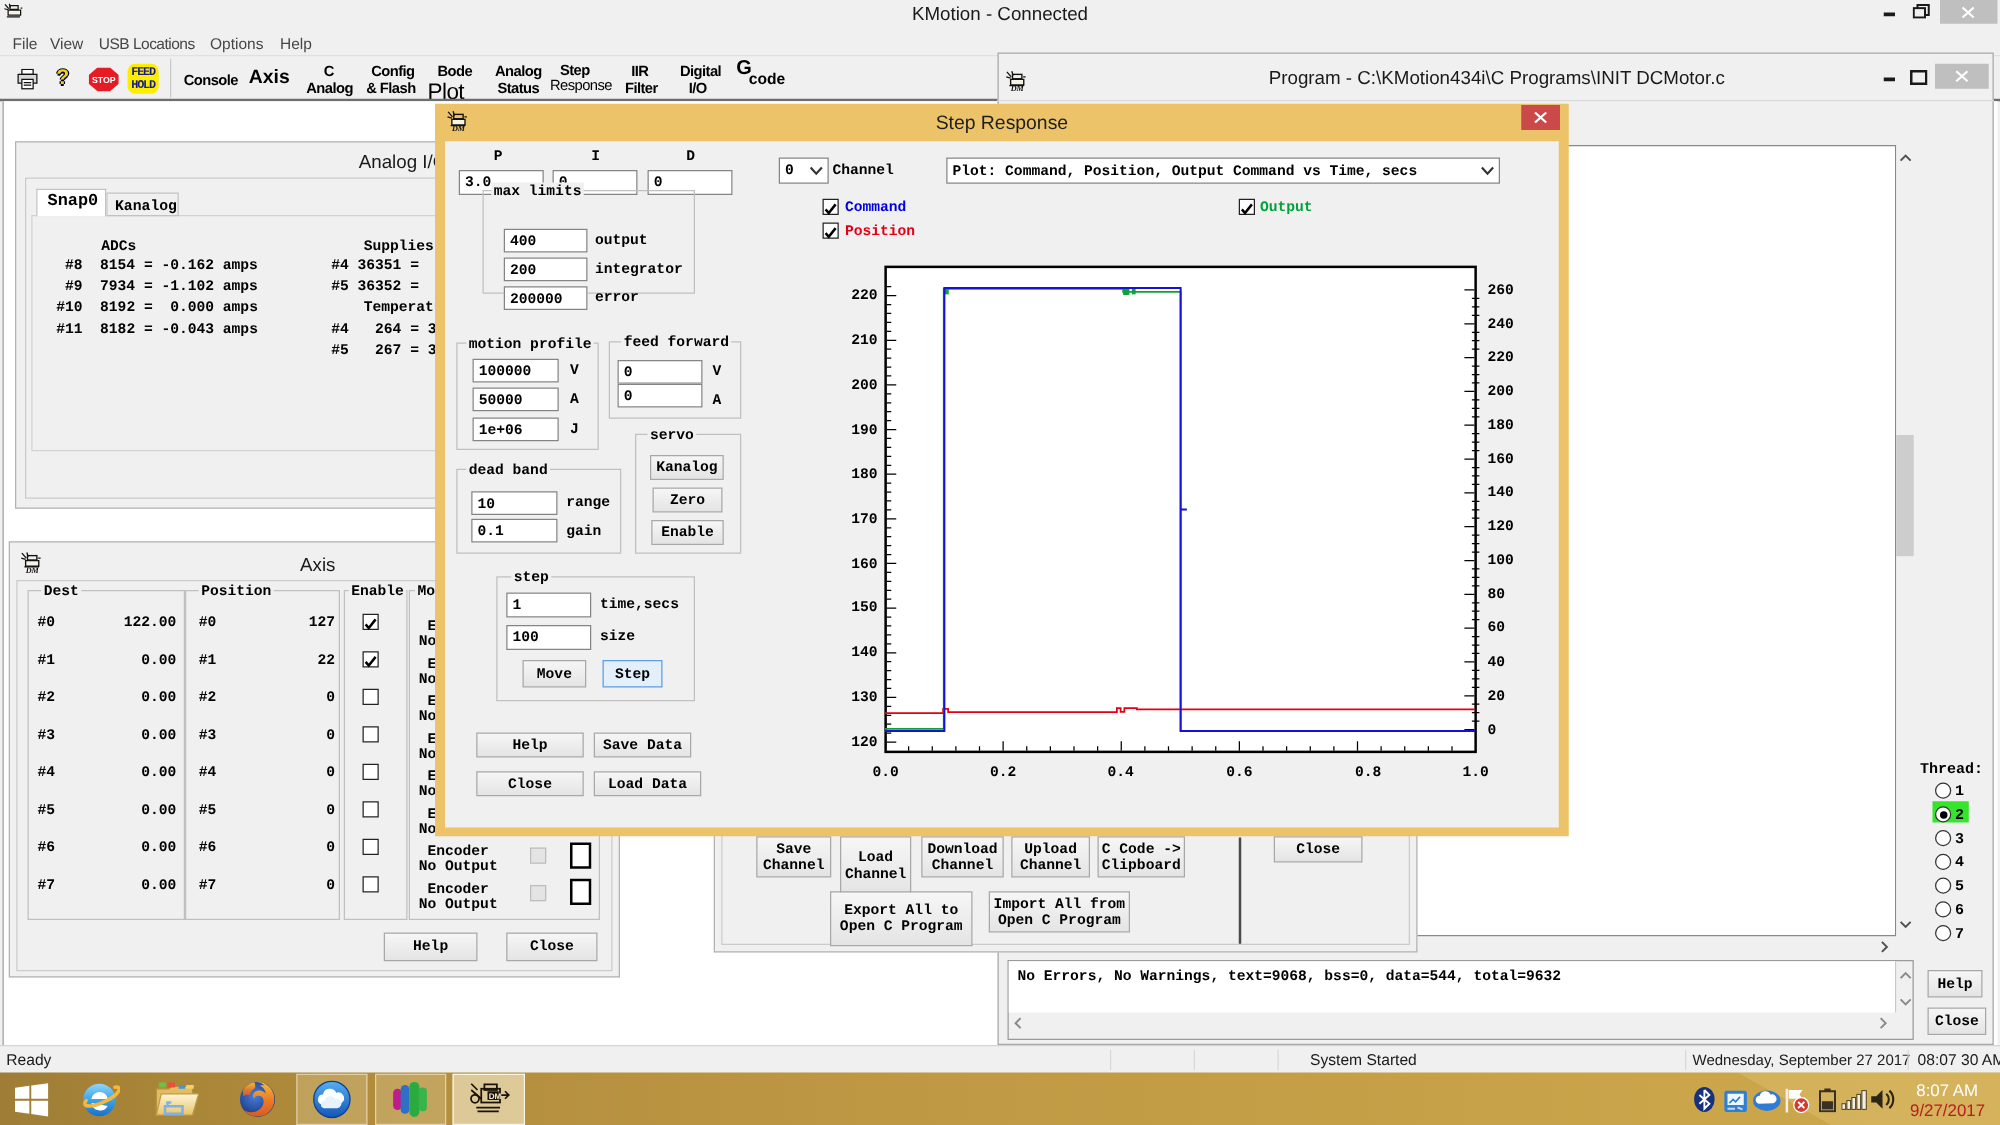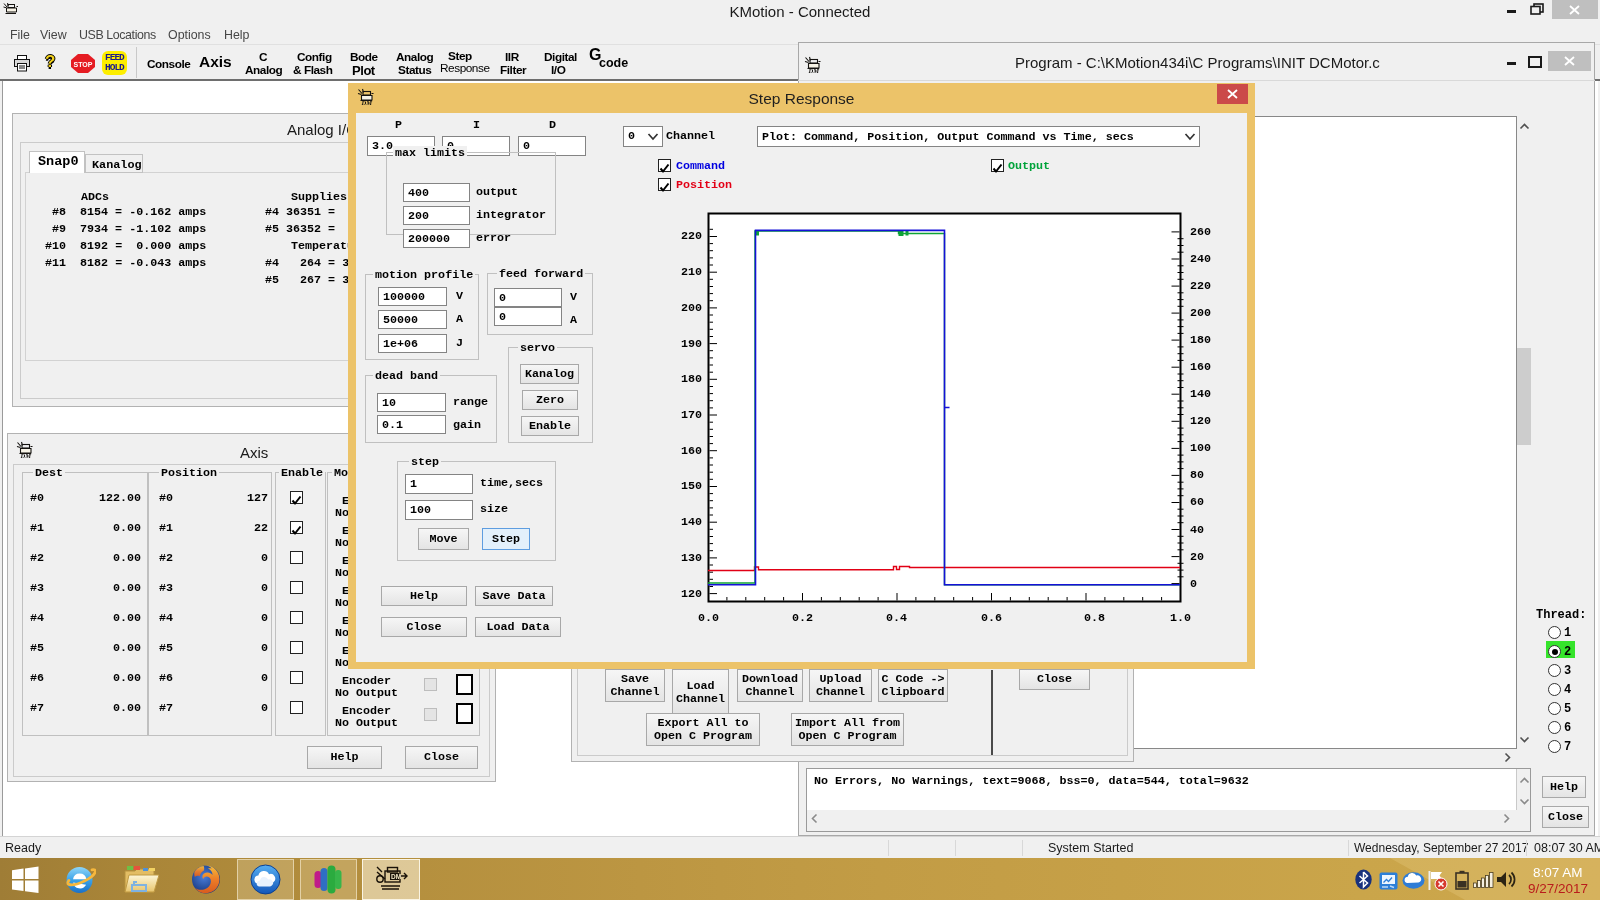--- a/index.html
+++ b/index.html
@@ -62,21 +62,21 @@
   </svg>
 <div class="abs" style="left:102px;top:51px;width:25px;height:24px;background:#fdee00;border-radius:6px"></div>
 <div class="mono" style="left:105px;top:53px;font-size:9.5px;line-height:10px;color:#1a1a8c;letter-spacing:-1px">FEED<br>HOLD</div>
 <div class="sans" style="left:147px;top:57px;font-size:11.8px;letter-spacing:-0.45px;font-weight:bold;color:#000">Console</div>
 <div class="sans" style="left:199px;top:53px;font-size:15.5px;font-weight:bold;color:#000">Axis</div>
 <div class="sans" style="left:259px;top:50px;font-size:11.8px;letter-spacing:-0.45px;font-weight:bold;color:#000">C</div>
 <div class="sans" style="left:245px;top:63px;font-size:11.8px;letter-spacing:-0.45px;font-weight:bold;color:#000">Analog</div>
 <div class="sans" style="left:297px;top:50px;font-size:11.8px;letter-spacing:-0.45px;font-weight:bold;color:#000">Config</div>
 <div class="sans" style="left:293px;top:63px;font-size:11.8px;letter-spacing:-0.45px;font-weight:bold;color:#000">&amp; Flash</div>
 <div class="sans" style="left:350px;top:50px;font-size:11.8px;letter-spacing:-0.45px;font-weight:bold;color:#000">Bode</div>
-<div class="sans" style="left:352px;top:63px;font-size:13px;letter-spacing:-0.45px;font-weight:bold;color:#000">Plot</div>
+<div class="sans" style="left:342px;top:63px;font-size:18px;letter-spacing:-0.45px;font-weight:normal;color:#000">Plot</div>
 <div class="sans" style="left:396px;top:50px;font-size:11.8px;letter-spacing:-0.45px;font-weight:bold;color:#000">Analog</div>
 <div class="sans" style="left:398px;top:63px;font-size:11.8px;letter-spacing:-0.45px;font-weight:bold;color:#000">Status</div>
 <div class="sans" style="left:448px;top:49px;font-size:11.8px;letter-spacing:-0.45px;font-weight:bold;color:#000">Step</div>
 <div class="sans" style="left:440px;top:61px;font-size:11.8px;letter-spacing:-0.45px;color:#000">Response</div>
 <div class="sans" style="left:505px;top:50px;font-size:11.8px;letter-spacing:-0.45px;font-weight:bold;color:#000">IIR</div>
 <div class="sans" style="left:500px;top:63px;font-size:11.8px;letter-spacing:-0.45px;font-weight:bold;color:#000">Filter</div>
 <div class="sans" style="left:544px;top:50px;font-size:11.8px;letter-spacing:-0.45px;font-weight:bold;color:#000">Digital</div>
 <div class="sans" style="left:551px;top:63px;font-size:11.8px;letter-spacing:-0.45px;font-weight:bold;color:#000">I/O</div>
 <div class="sans" style="left:589px;top:46px;font-size:16px;font-weight:bold;color:#000">G</div>
 <div class="sans" style="left:599px;top:56px;font-size:12.5px;font-weight:bold;color:#000">code</div>
@@ -282,21 +282,21 @@
 <div class="btn" style="left:1542px;top:806px;width:47px;height:22px;z-index:2">Close</div>
 
 <div class="win" id="saveload" style="left:571px;top:520px;width:563px;height:242px;z-index:2"></div>
 <div class="inner" style="left:577px;top:526px;width:551px;height:230px;z-index:2"></div>
 <div class="btn" style="left:605px;top:669px;width:60px;height:33px;z-index:2">Save<br>Channel</div>
 <div class="btn" style="left:672px;top:669px;width:57px;height:47px;z-index:2">Load<br>Channel</div>
 <div class="btn" style="left:737px;top:669px;width:66px;height:33px;z-index:2">Download<br>Channel</div>
 <div class="btn" style="left:809px;top:669px;width:63px;height:33px;z-index:2">Upload<br>Channel</div>
 <div class="btn" style="left:878px;top:669px;width:70px;height:33px;z-index:2">C Code -&gt;<br>Clipboard</div>
 <div class="btn" style="left:1019px;top:669px;width:71px;height:21px;z-index:2">Close</div>
-<div class="btn" style="left:646px;top:713px;width:114px;height:33px;z-index:2">Export All to<br>Open C Program</div>
+<div class="btn" style="left:664px;top:713px;width:114px;height:44px;z-index:2">Export All to<br>Open C Program</div>
 <div class="btn" style="left:791px;top:713px;width:113px;height:33px;z-index:2">Import All from<br>Open C Program</div>
 <div class="abs" style="left:991px;top:670px;width:2px;height:85px;background:#4a4a4a;z-index:2"></div>
 
 <div class="abs" id="dlg" style="left:348px;top:83px;width:907px;height:586px;background:#ecc369;z-index:3"></div>
 <svg class="abs" style="left:357px;top:88px;z-index:3" width="18" height="18" viewBox="0 0 18 18">
     <g fill="none" stroke="#151310" stroke-width="1.1">
       <path d="M1.5 1.5 l3.5 4 M5.5 1 l1 3.5 M1 5.5 l3.5 1"></path>
       <rect x="6" y="3.5" width="7.5" height="3.5"></rect>
       <path d="M4.5 7.5 h10.5 v4.5 h-10.5 z" fill="#f7f3e6"></path>
       <path d="M14.5 5.5 h2 M3.5 12.5 h11.5"></path>

